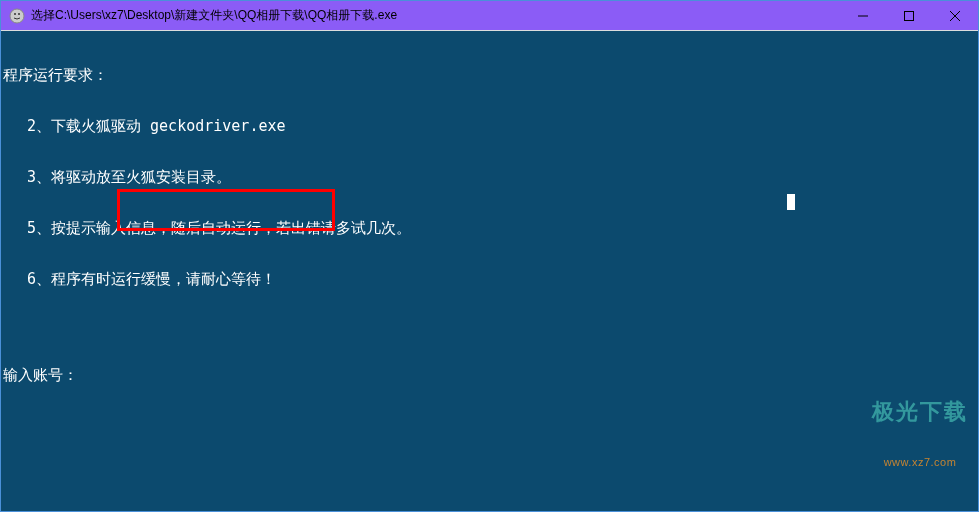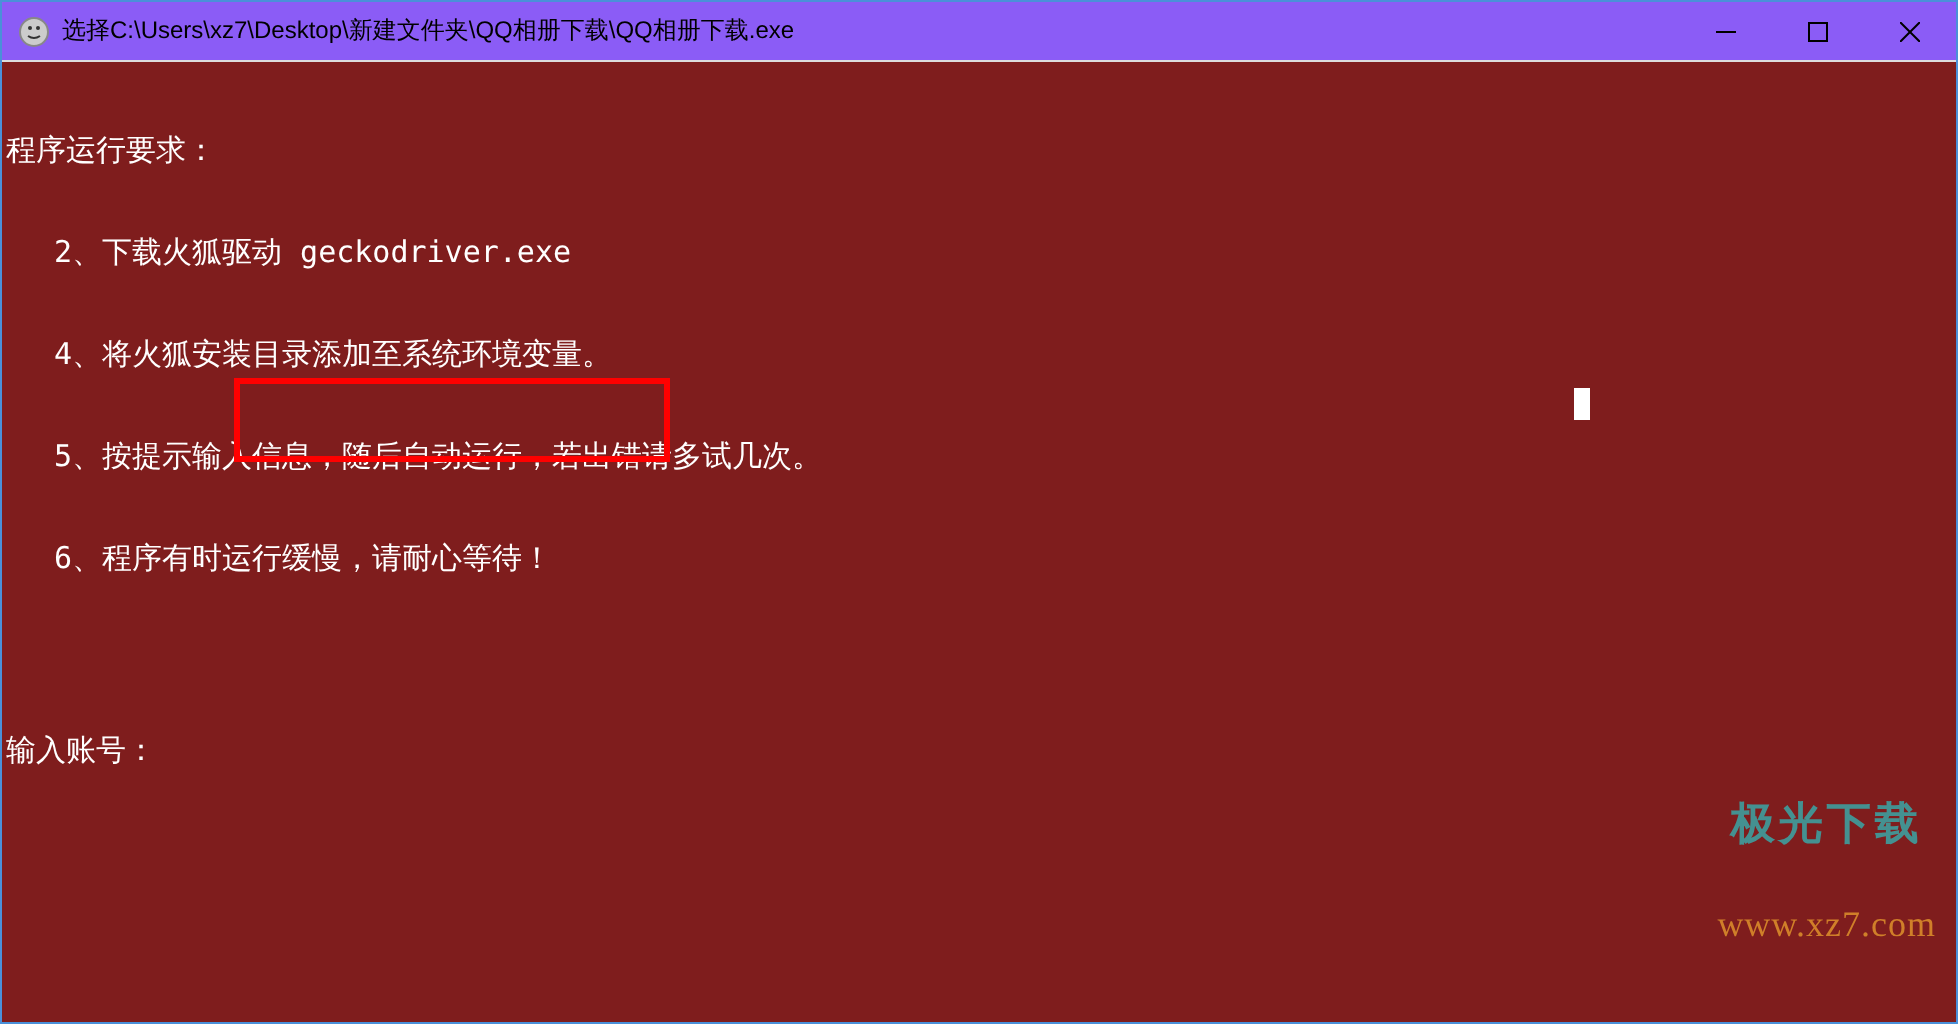--- a/index.html
+++ b/index.html
@@ -42,21 +42,21 @@
       width: 46px;
       height: 100%;
       display: flex;
       align-items: center;
       justify-content: center;
       color: #000;
     }
     .console {
       width: 100%;
       height: calc(100% - 30px);
-      background: #7f1d1d;
+      background: #0c4a6e;
       color: #fff;
       font-size: 15px;
       line-height: 17px;
       padding: 2px 0 0 2px;
       position: relative;
       font-family: "SimSun", "NSimSun", "宋体", monospace;
       white-space: pre;
     }
     .console-line { white-space: pre; }
     .indent { padding-left: 24px; }
@@ -93,25 +93,24 @@
       pointer-events: none;
     }
     .wm-top {
       font-size: 22px;
       font-weight: bold;
       letter-spacing: 2px;
       color: #3aa6a6;
       opacity: 0.85;
     }
     .wm-bottom {
-      font-size: 18px;
+      font-size: 11px;
       color: #d98a2b;
       opacity: 0.9;
       letter-spacing: 0.5px;
-      font-family: Liberation Serif, serif;
     }
   </style>
 </head>
 <body>
 
 <div class="titlebar">
   <div class="titlebar-icon">
     <svg width="16" height="16" viewBox="0 0 16 16">
       <circle cx="8" cy="8" r="7" fill="#ccc" stroke="#888" stroke-width="1"></circle>
       <circle cx="6" cy="6" r="1" fill="#333"></circle>
@@ -136,21 +135,21 @@
           <line x1="0" y1="0" x2="10" y2="10" stroke="#000" stroke-width="1"></line>
           <line x1="10" y1="0" x2="0" y2="10" stroke="#000" stroke-width="1"></line>
         </svg>
     </div>
   </div>
 </div>
 
 <div class="console">
   <div class="console-line">程序运行要求：</div>
   <div class="console-line indent">2、下载火狐驱动 geckodriver.exe</div>
-  <div class="console-line indent">4、将火狐安装目录添加至系统环境变量。</div>
+  <div class="console-line indent">3、将驱动放至火狐安装目录。</div>
   <div class="console-line indent">5、按提示输入信息，随后自动运行，若出错请多试几次。</div>
   <div class="console-line indent">6、程序有时运行缓慢，请耐心等待！</div>
 
   <div class="prompt-row">
     <span class="prompt-label">输入账号：</span>
     <span></span>
   </div>
 
   <div class="input-highlight"></div>
   <div class="cursor"></div>

